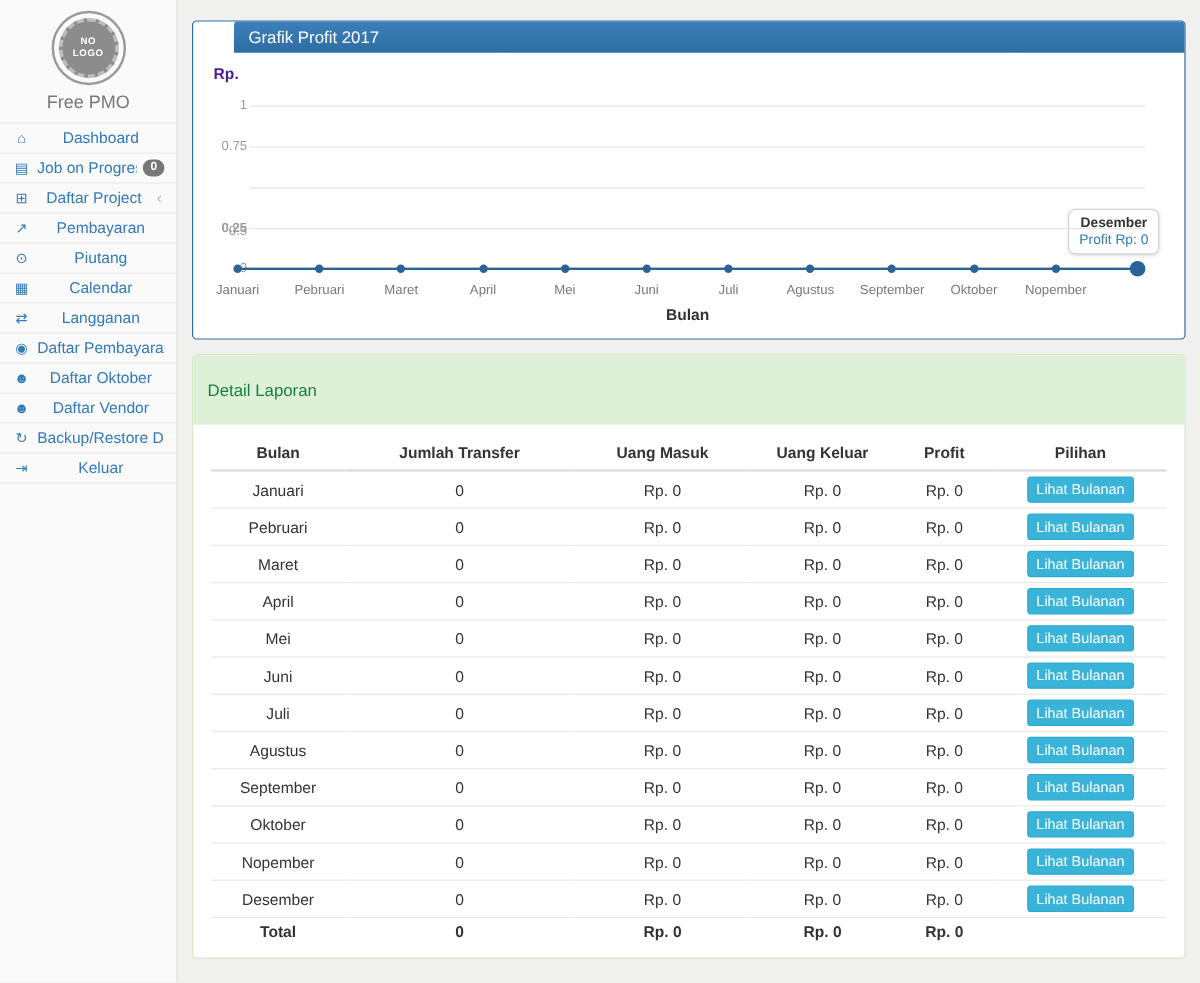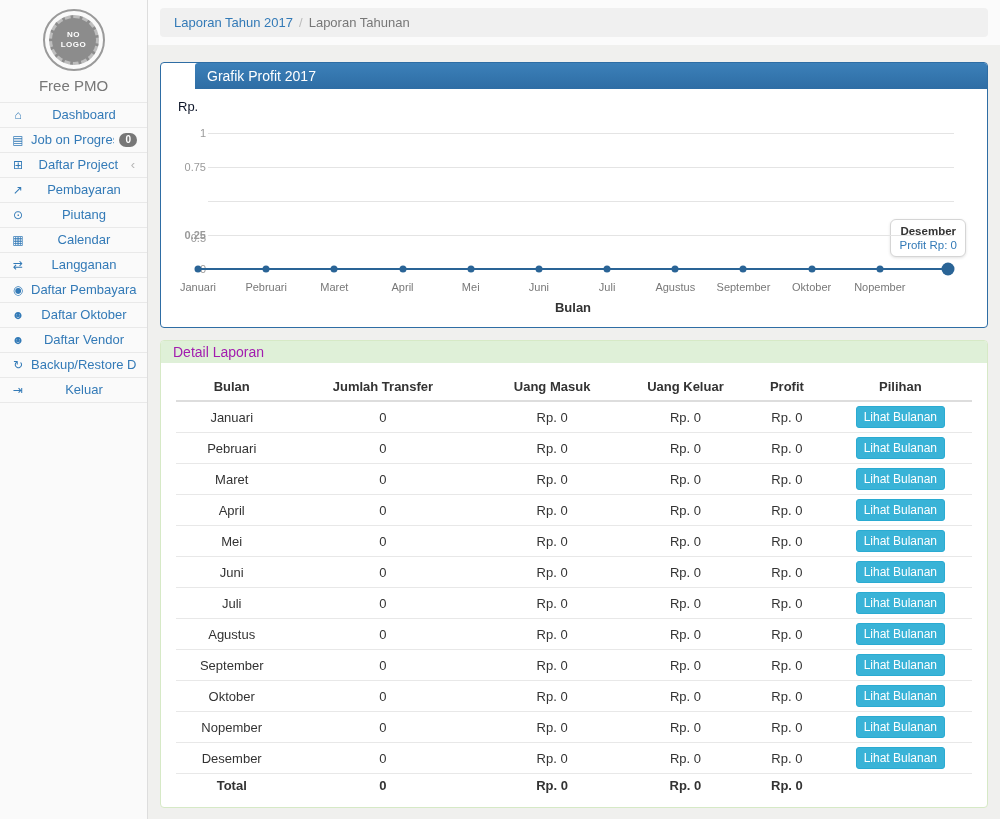--- a/index.html
+++ b/index.html
@@ -36,26 +36,26 @@
   .btn { display:inline-block; border-radius:3px; font-size:12px; padding:4px 10px; border:1px solid; cursor:pointer; line-height:16px; font-family:inherit; }
   .btn-info { background:#39b3d7; border-color:#2aabd2; color:#fff; }
   .btn-default { background:#f7f7f7; border-color:#ccc; color:#333; }
   .btn-xs { font-size:12px; padding:2px 7px; }
 
   
   .panel { border-radius:4px; margin-top:12px; background:#fff; }
   .panel-primary { border:1px solid #2e6da4; }
   .panel-primary .panel-heading { background:linear-gradient(#3c80b9,#2e6da4); color:#fff; font-size:14px; padding:5px 12px; border-radius:3px 3px 0 0;margin-left:34px; }
   .panel-success { border:1px solid #d6e9c6; }
-  .panel-success .panel-heading { background:#dff0d8; color:#a21caf; font-size:14px; padding:3px 12px; border-radius:3px 3px 0 0; }
+  .panel-success .panel-heading { background:#dff0d8; color:#15803d; font-size:14px; padding:21px 12px; border-radius:3px 3px 0 0; }
   .panel-body { padding:10px 15px; }
 
   
   .chart { position:relative; height:218px; }
-  .y-title { position:absolute; left:2px; top:0; font-weight:normal; color:#0f172a; font-size:13px; }
+  .y-title { position:absolute; left:2px; top:0; font-weight:bold; color:#4c1d95; font-size:13px; }
   .gridline { position:absolute; height:1px; background:#e4e4e4; }
   .ytick { position:absolute; width:30px; text-align:right; font-size:11px; color:#9a9a9a; transform:translateY(-50%); }
   .series-line { position:absolute; height:2px; background:#2a6496; }
   .dot { position:absolute; width:7px; height:7px; border-radius:50%; background:#2a6496; transform:translate(-50%,-50%); cursor:pointer; }
   .dot.big { width:13px; height:13px; }
   .xtick { position:absolute; transform:translateX(-50%); font-size:11px; color:#787878; white-space:nowrap; }
   .x-title { position:absolute; font-weight:bold; color:#333; font-size:13px; transform:translateX(-50%); }
   .tooltip { position:absolute; background:#fff; border:1px solid #d5d5d5; border-radius:6px; box-shadow:0 1px 3px rgba(0,0,0,.12); padding:5px 8px; text-align:center; }
   .tooltip .tt-title { font-weight:bold; font-size:11.5px; color:#333; }
   .tooltip .tt-value { font-size:11.5px; color:#337ab7; margin-top:2px; white-space:nowrap; }
@@ -132,25 +132,20 @@
         </li>
         <li>
           <span class="mi">⇥</span>
           <span class="lbl">Keluar</span>
         </li>
       </ul>
   </aside>
 
   <div class="main">
 
-    <div class="topbar">
-      <div class="breadcrumb">
-        <a href="#">Laporan Tahun 2017</a><span class="sep">/</span><span>Laporan Tahunan</span>
-      </div>
-    </div>
 
     <div class="content">
 
 
       <div class="panel panel-primary">
         <div class="panel-heading">Grafik Profit 2017</div>
         <div class="panel-body">
           <div class="chart" id="chart">
             <span class="y-title">Rp.</span>
             <div class="tooltip" style="right: 6px; top: 120px;">

